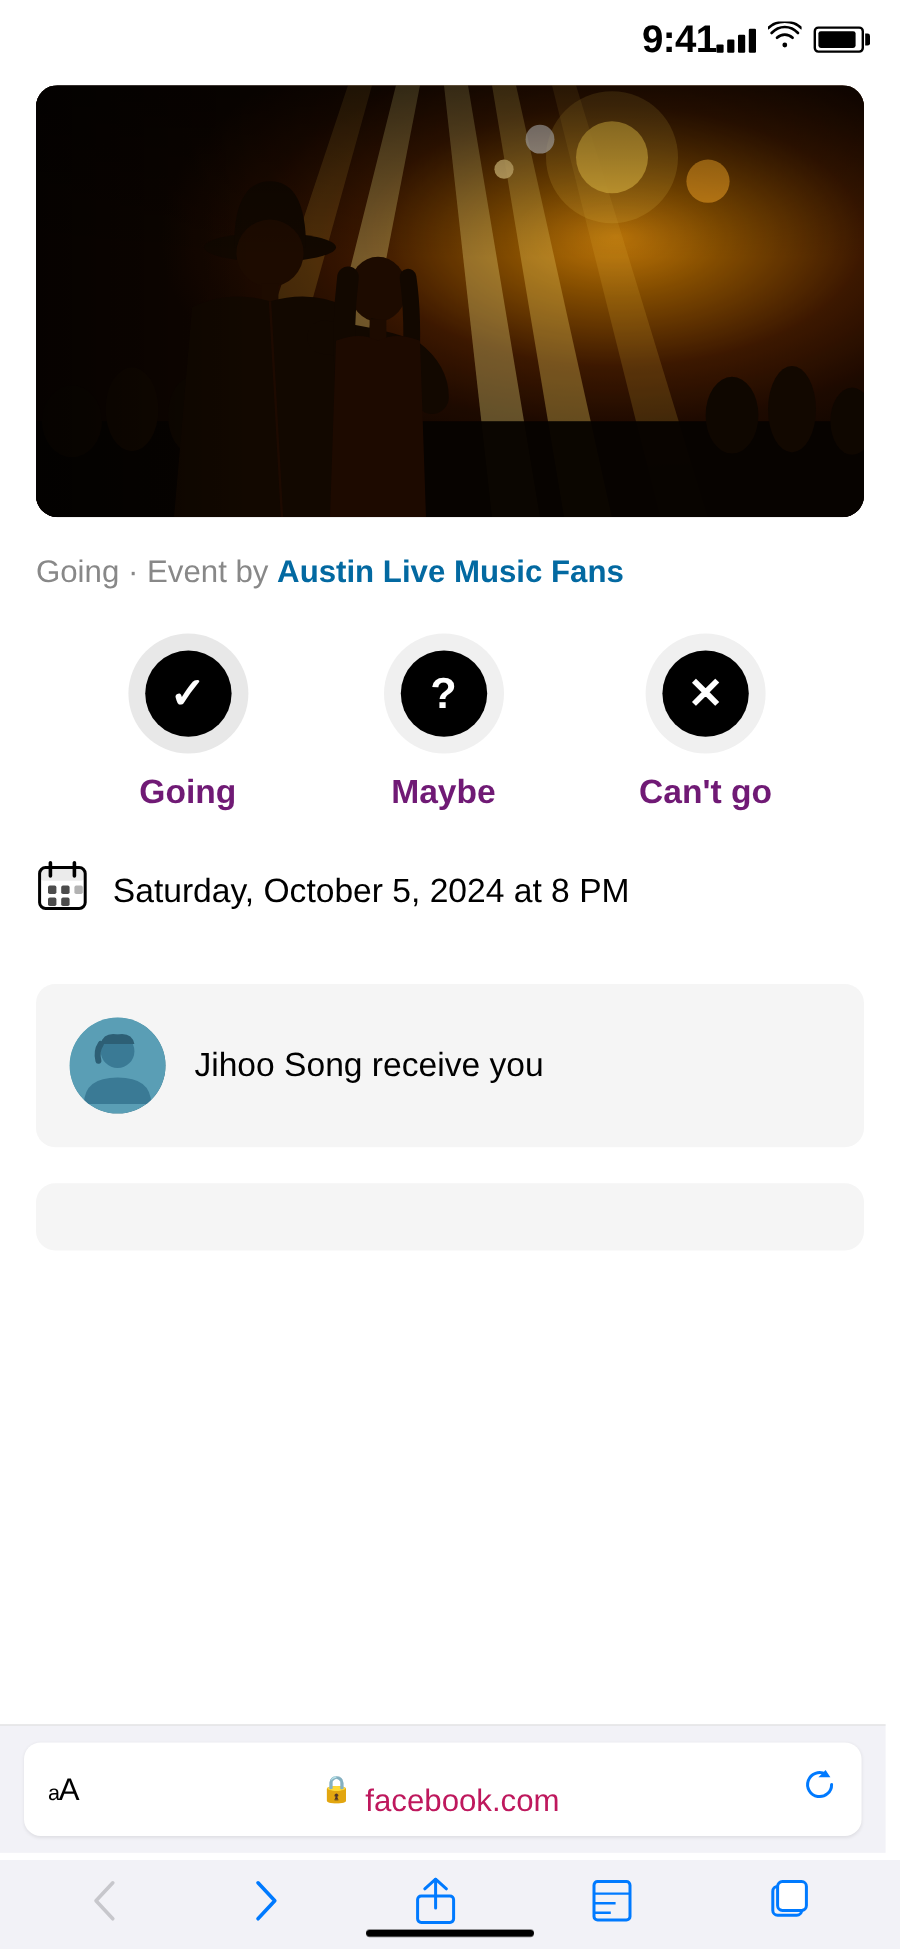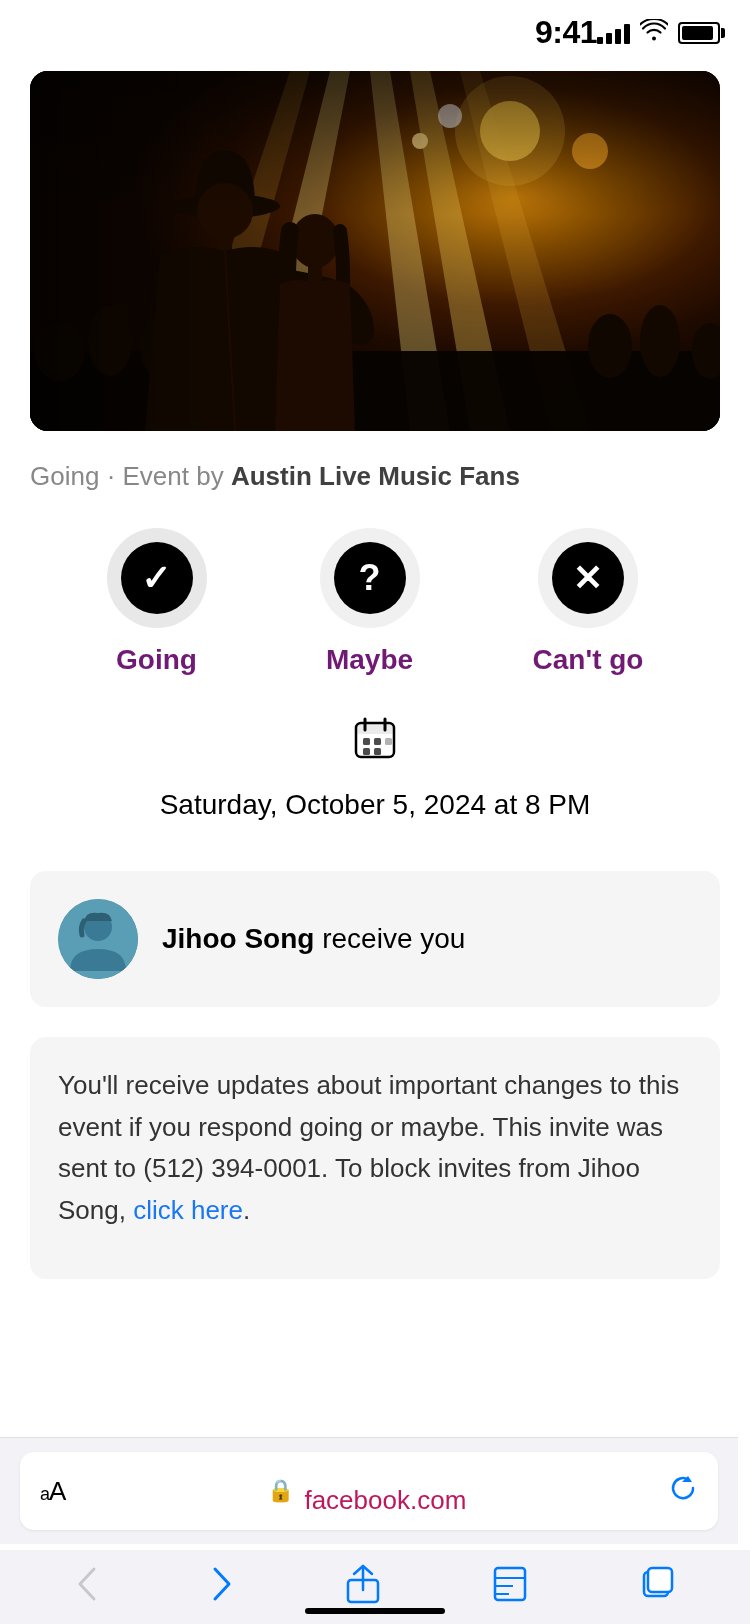--- a/index.html
+++ b/index.html
@@ -96,21 +96,21 @@
       color: #000;
       line-height: 1.15;
       margin-bottom: 10px;
     }
     .event-meta {
       font-size: 26px;
       color: #888;
       margin-bottom: 36px;
     }
     .event-meta .organizer {
-      color: #404040;
+      color: #0369a1;
       font-weight: 600;
     }
 
     
     .rsvp-row {
       display: flex;
       justify-content: space-around;
       align-items: center;
       margin-bottom: 40px;
       padding: 0 20px;
@@ -156,21 +156,20 @@
       color: #701a75;
     }
 
     
     .event-datetime {
       display: flex;
       align-items: center;
       gap: 20px;
       margin-bottom: 40px;
       padding-bottom: 10px;
-      flex-direction: column;
     }
     .calendar-icon-wrap {
       font-size: 38px;
       color: #000;
     }
     .datetime-text {
       font-size: 28px;
       font-weight: 500;
       color: #000;
     }
@@ -195,21 +194,21 @@
       display: flex;
       align-items: flex-end;
       justify-content: center;
     }
     .invite-text {
       font-size: 28px;
       color: #000;
       line-height: 1.4;
     }
     .invite-text .inviter-name {
-      font-weight: 700;
+      font-weight: 400;
     }
 
     
     .info-box {
       background: #f5f5f5;
       border-radius: 16px;
       padding: 28px 28px;
       margin-bottom: 30px;
     }
     .info-text {
@@ -509,23 +508,20 @@
     </div>
     <div>
       <span class="invite-text">
         <span class="inviter-name">Jihoo Song</span>
         <span>receive you</span>
       </span>
     </div>
   </div>
 
   <div class="info-box">
-    <p class="info-text">
-      <span>You'll receive updates about important changes to this event if you respond going or maybe. This invite was sent to (512) 394-0001. To block invites from Jihoo Song, </span><a class="click-here">click here</a><span>.</span>
-    </p>
   </div>
 
 </div>
 
 <div class="browser-bar">
   <div class="browser-address-bar">
     <span class="text-size-btn">
       <span style="font-size:18px; font-weight:400;">a</span><span style="font-size:26px; font-weight:500;">A</span>
     </span>
     <div class="address-center">

